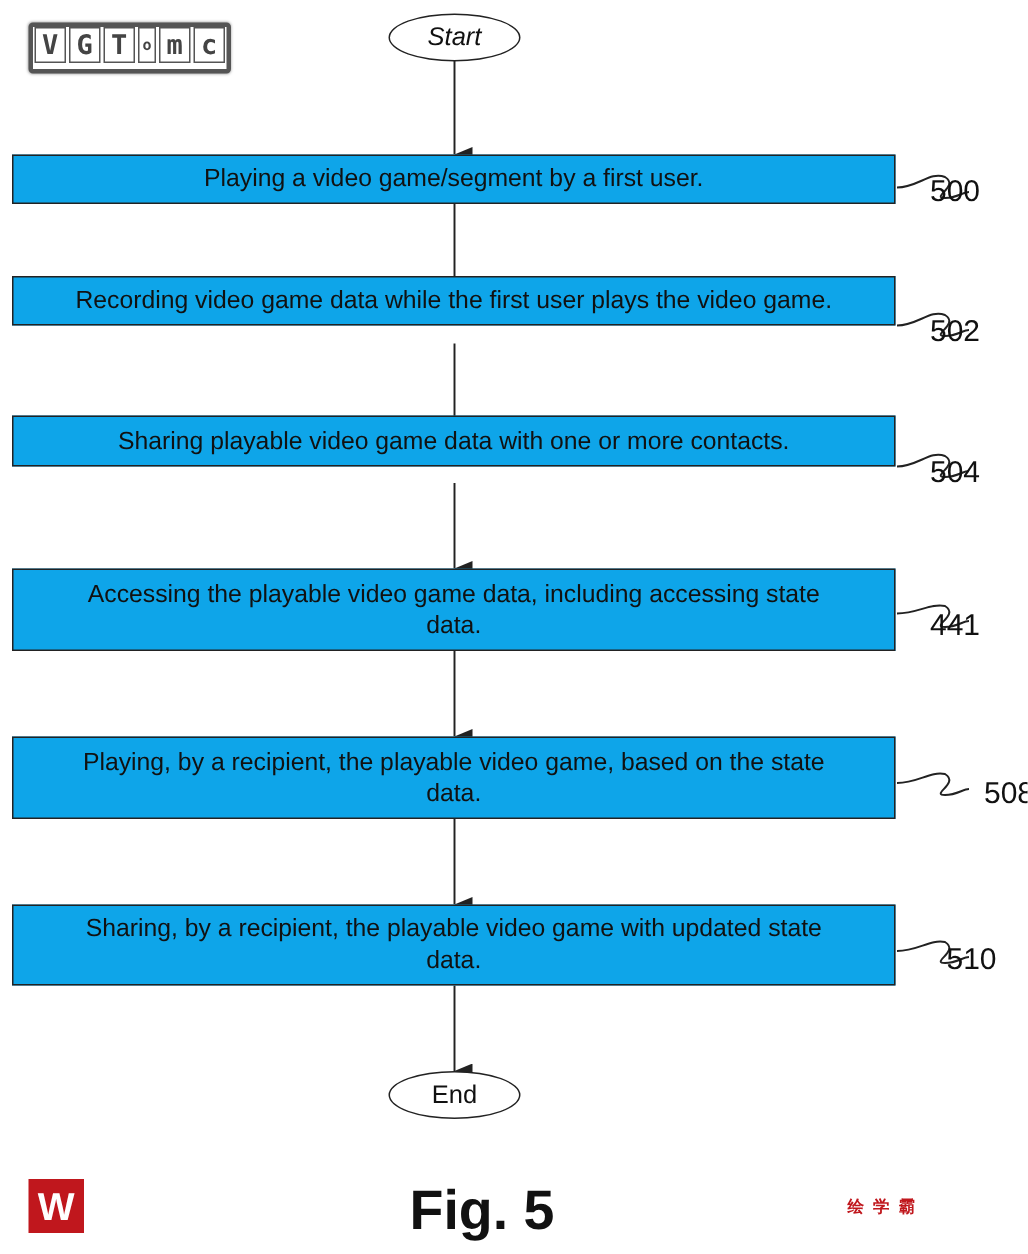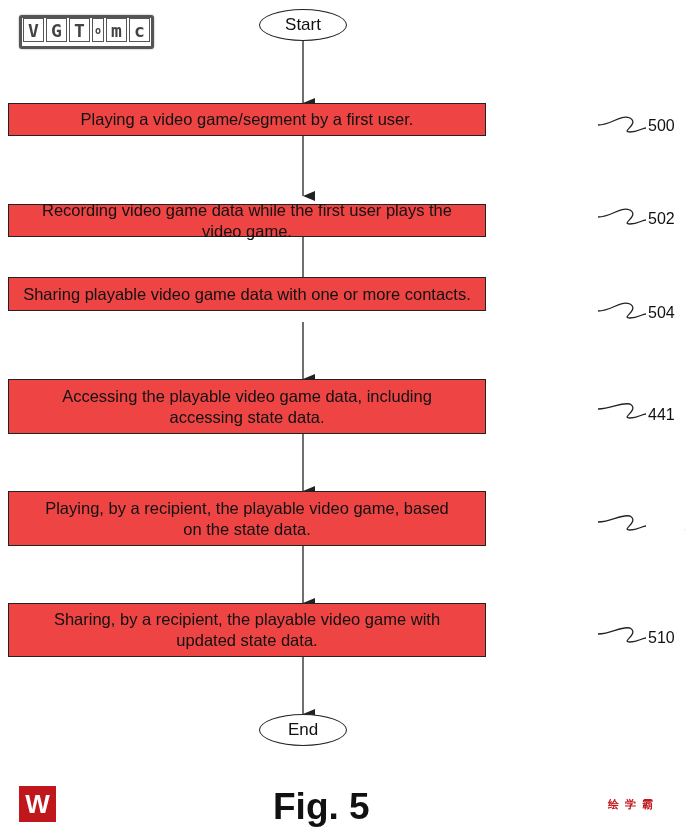--- a/index.html
+++ b/index.html
@@ -1,26 +1,26 @@
 <!DOCTYPE html>
 <html><head>
 <meta charset="utf-8">
 <style>
   html, body { margin:0; padding:0; background:#fff; }
   body { width:685px; height:836px; position:relative; overflow:hidden; font-family:"Liberation Sans", sans-serif; color:#111; }
   .logo-top { position:absolute; left:19px; top:15px; height:28px; display:flex; gap:0; border:3px solid #555; border-radius:3px; background:#fff; box-shadow:0 0 2px #999; }
   .logo-top span { width:19px; height:22px; border:1px solid #555; margin:0 1px; font:bold 18px "DejaVu Sans Mono", monospace; display:flex; align-items:center; justify-content:center; color:#444; background:#fff; }
   .logo-top span.mid { width:10px; font-size:10px; }
   svg.flow { position:absolute; left:0; top:0; }
-  .box { position:absolute; left:8px; width:478px; border:1.5px solid #222; background:#ef4444; display:flex; align-items:center; justify-content:center; text-align:center; font-size:16.5px; line-height:21px; box-sizing:border-box; padding:0 14px; }
+  .box { position:absolute; left:8px; width:589px; border:1.5px solid #222; background:#0ea5e9; display:flex; align-items:center; justify-content:center; text-align:center; font-size:16.5px; line-height:21px; box-sizing:border-box; padding:0 14px; }
   .oval { position:absolute; left:259px; width:88px; height:32px; border:1.5px solid #222; border-radius:50%; display:flex; align-items:center; justify-content:center; font-size:17px; box-sizing:border-box; background:#fff; }
-  .ref { position:absolute; left:648px; font-size:16px; }
+  .ref { position:absolute; left:620px; font-size:20px; }
   .fig { position:absolute; left:273px; top:786px; font-size:37px; font-weight:bold; }
   .wlogo { position:absolute; left:19px; top:786px; width:37px; height:36px; background:#c0171d; color:#fff; font:bold 26px "Liberation Sans", sans-serif; display:flex; align-items:center; justify-content:center; }
-  .cn { position:absolute; left:565px; top:797px; font-size:11px; font-weight:bold; color:#c0171d; letter-spacing:6px;margin-left:43px; }
+  .cn { position:absolute; left:565px; top:797px; font-size:11px; font-weight:bold; color:#c0171d; letter-spacing:6px; }
 </style>
 </head>
 <body>
 
 <div class="logo-top">
   <span>V</span>
   <span>G</span>
   <span>T</span>
   <span class="mid">o</span>
   <span>m</span>
@@ -43,37 +43,37 @@
     <line x1="303" y1="657" x2="303" y2="714" marker-end="url(#ah)"></line>
     <path d="M598,125 C612,125 620,114 630,118 C640,124 620,132 630,132 C638,132 642,128 646,128"></path>
     <path d="M598,217 C612,217 620,206 630,210 C640,216 620,224 630,224 C638,224 642,220 646,220"></path>
     <path d="M598,311 C612,311 620,300 630,304 C640,310 620,318 630,318 C638,318 642,314 646,314"></path>
     <path d="M598,409 C612,409 620,402 630,404 C640,410 620,418 630,418 C638,418 642,414 646,414"></path>
     <path d="M598,522 C612,522 620,514 630,516 C640,522 620,530 630,530 C638,530 642,526 646,526"></path>
     <path d="M598,634 C612,634 620,626 630,628 C640,634 620,642 630,642 C638,642 642,638 646,638"></path>
   </g>
 </svg>
 
-<div class="oval" style="top:9px;">Start</div>
+<div class="oval" style="top:9px;font-style:italic;">Start</div>
 
 <div class="box" style="top:103px;height:33px;">Playing a video game/segment by a first user.</div>
 <div class="ref" style="top:117px;">500</div>
 
-<div class="box" style="top:204px;height:33px;">Recording video game data while the first user plays the video game.</div>
+<div class="box" style="top:184px;height:33px;">Recording video game data while the first user plays the video game.</div>
 <div class="ref" style="top:210px;">502</div>
 
 <div class="box" style="top:277px;height:34px;">Sharing playable video game data with one or more contacts.</div>
 <div class="ref" style="top:304px;">504</div>
 
 <div class="box" style="top:379px;height:55px;padding:0 29px;">Accessing the playable video game data, including accessing state data.</div>
 <div class="ref" style="top:406px;">441</div>
 
 <div class="box" style="top:491px;height:55px;padding:0 28px;">Playing, by a recipient, the playable video game, based on the state data.</div>
 <div class="ref" style="top:518px;margin-left:36px;">508</div>
 
 <div class="box" style="top:603px;height:54px;padding:0 39px;">Sharing, by a recipient, the playable video game with updated state data.</div>
-<div class="ref" style="top:629px;">510</div>
+<div class="ref" style="top:629px;margin-left:11px;">510</div>
 
 <div class="oval" style="top:714px;">End</div>
 
 <div class="wlogo">W</div>
 <div class="fig">Fig. 5</div>
 <div class="cn">绘学霸</div>
 
 </body></html>

